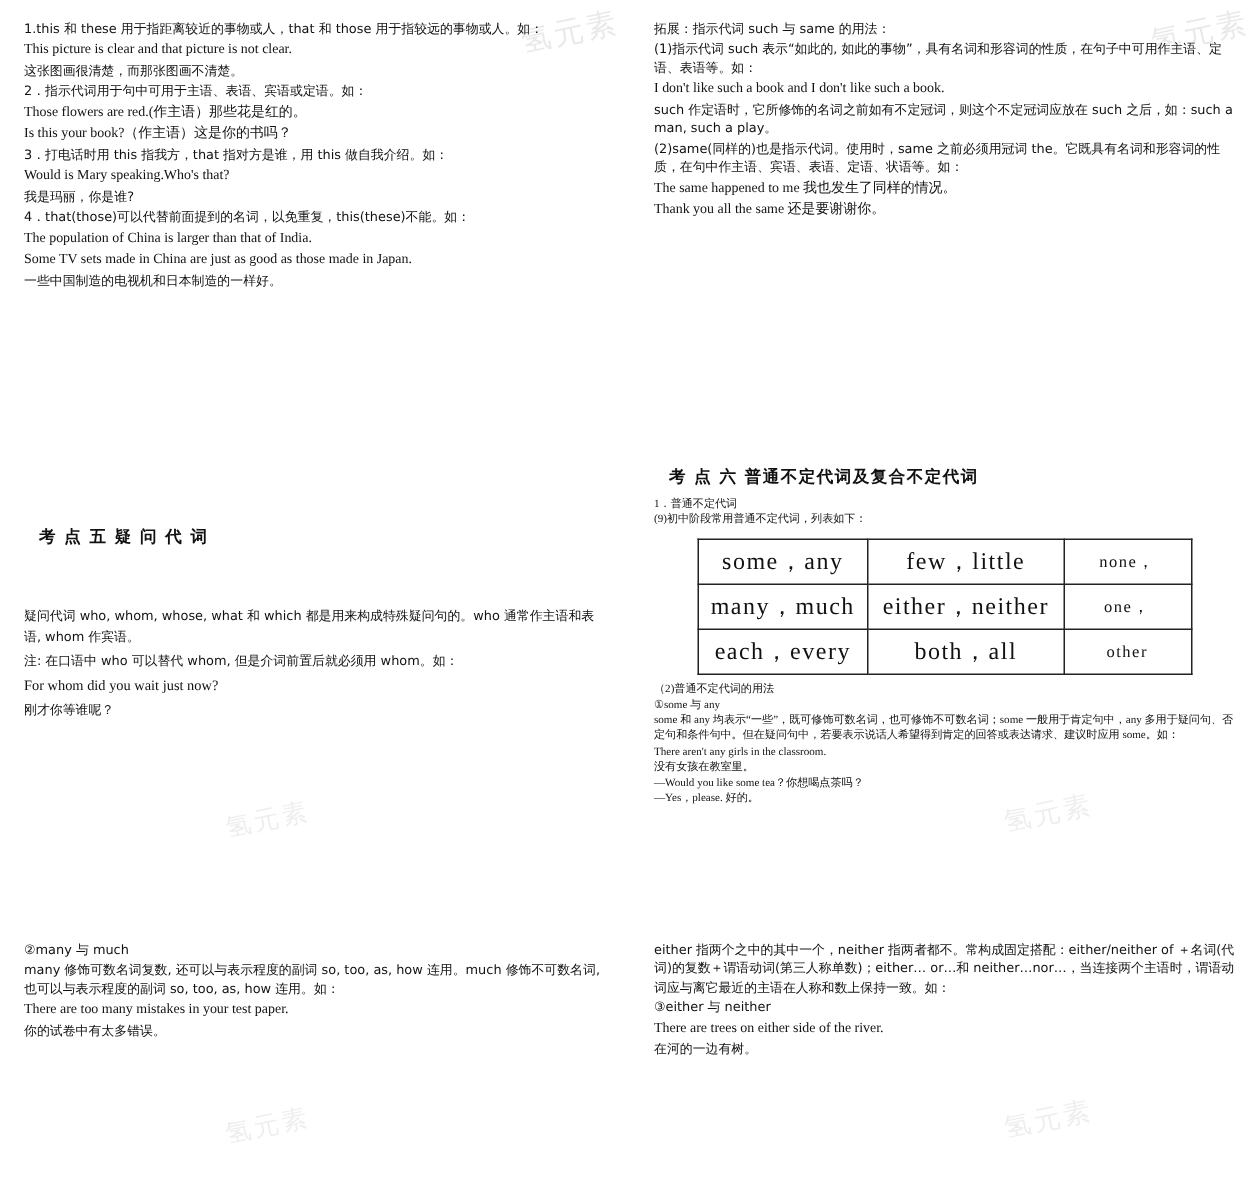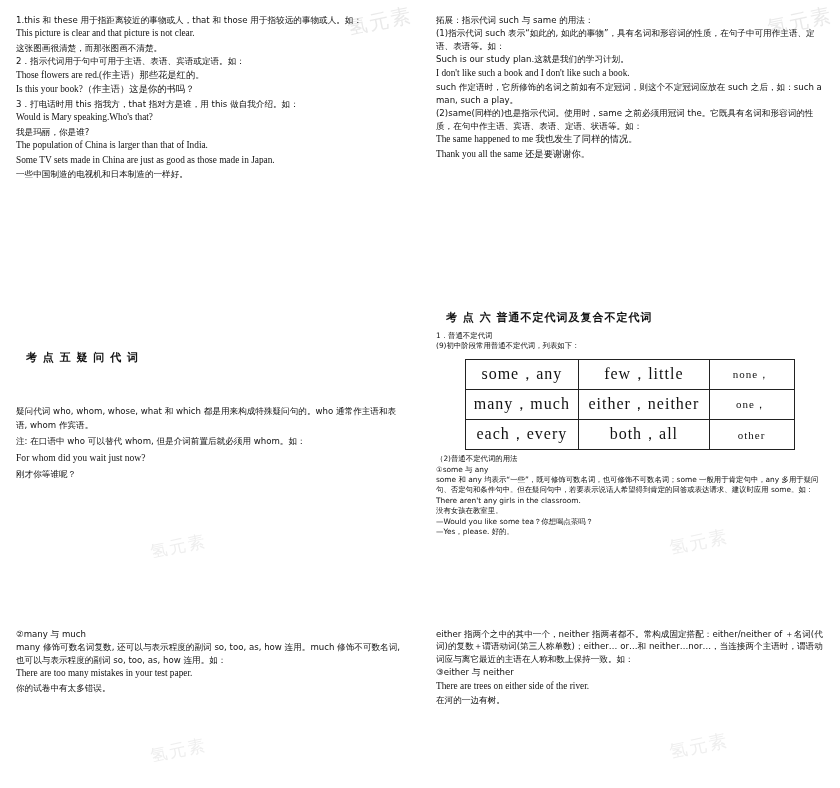--- a/index.html
+++ b/index.html
@@ -5,21 +5,21 @@
   html,body{margin:0;padding:0;background:#ffffff;}
   body{width:840px;height:788px;font-family:"Liberation Serif",serif;color:#111;overflow:hidden;}
   .grid{display:grid;grid-template-columns:420px 420px;grid-template-rows:292px 292px 204px;width:772px;height:788px;}
   .slide{position:relative;overflow:hidden;background:#fff;border-right:1px solid #fff;}
   .slide .body{padding:14px 16px 0 16px;}
   .wave{position:absolute;left:0;bottom:0;width:100%;height:0;}
   .txt{font-size:9.3px;line-height:1.45;}
   .txt p{margin:0 0 1px 0;white-space:pre-wrap;}
   .cn{font-family:"DejaVu Sans",sans-serif;font-size:8.6px;}
   .tiny{font-size:7.4px;line-height:1.35;}
-  .tiny p{margin:0 0 0.5px 0;}
+  .tiny p{margin:0 0 0.5px 0;font-family:Liberation Serif, serif;}
   .heading{font-size:11px;font-weight:bold;letter-spacing:1px;font-family:"DejaVu Sans",sans-serif;}
   .heading-box{margin:58px 0 0 26px;}
   .heading-box2{margin:4px 0 6px 10px;}
   .mid{font-size:9.6px;line-height:1.6;}
   .mid p{margin:0 0 2px 0;}
   table.idef{border-collapse:collapse;margin:8px auto 4px auto;width:330px;font-family:"Liberation Serif",serif;}
   table.idef td{border:1px solid #222;text-align:center;padding:4px 2px;font-size:16px;letter-spacing:1px;}
   table.idef td.narrow{width:80px;font-size:11px;}
   .wm{position:absolute;right:6px;top:8px;font-size:20px;color:rgba(120,120,120,.16);font-family:"DejaVu Sans",sans-serif;letter-spacing:2px;transform:rotate(-12deg);pointer-events:none;}
   .wm2{position:absolute;right:110px;bottom:30px;font-size:18px;color:rgba(120,120,120,.13);font-family:"DejaVu Sans",sans-serif;letter-spacing:2px;transform:rotate(-12deg);pointer-events:none;}
@@ -35,37 +35,37 @@
       <div class="txt">
         <p class="cn">1.this 和 these 用于指距离较近的事物或人，that 和 those 用于指较远的事物或人。如：</p>
         <p>This picture is clear and that picture is not clear.</p>
         <p class="cn">这张图画很清楚，而那张图画不清楚。</p>
         <p class="cn">2．指示代词用于句中可用于主语、表语、宾语或定语。如：</p>
         <p>Those flowers are red.(作主语）那些花是红的。</p>
         <p>Is this your book?（作主语）这是你的书吗？</p>
         <p class="cn">3．打电话时用 this 指我方，that 指对方是谁，用 this 做自我介绍。如：</p>
         <p>Would is Mary speaking.Who's that?</p>
         <p class="cn">我是玛丽，你是谁?</p>
+        <p class="cn">4．that(those)可以代替前面提到的名词，以免重复，this(these)不能。如：</p>
         <p>The population of China is larger than that of India.</p>
         <p>Some TV sets made in China are just as good as those made in Japan.</p>
         <p class="cn">一些中国制造的电视机和日本制造的一样好。</p>
       </div>
     </div>
     <div class="wm">氢元素</div>
     <div class="wave">
       
     </div>
   </div>
 
   <div class="slide">
     <div class="body">
       <div class="txt">
         <p class="cn">拓展：指示代词 such 与 same 的用法：</p>
         <p class="cn">(1)指示代词 such 表示“如此的, 如此的事物”，具有名词和形容词的性质，在句子中可用作主语、定语、表语等。如：</p>
-        <p class="cn">Such is our study plan.这就是我们的学习计划。</p>
         <p>I don't like such a book and I don't like such a book.</p>
         <p class="cn">such 作定语时，它所修饰的名词之前如有不定冠词，则这个不定冠词应放在 such 之后，如：such a man, such a play。</p>
         <p class="cn">(2)same(同样的)也是指示代词。使用时，same 之前必须用冠词 the。它既具有名词和形容词的性质，在句中作主语、宾语、表语、定语、状语等。如：</p>
         <p>The same happened to me 我也发生了同样的情况。</p>
         <p>Thank you all the same 还是要谢谢你。</p>
       </div>
     </div>
     <div class="wm">氢元素</div>
     <div class="wave">
       

